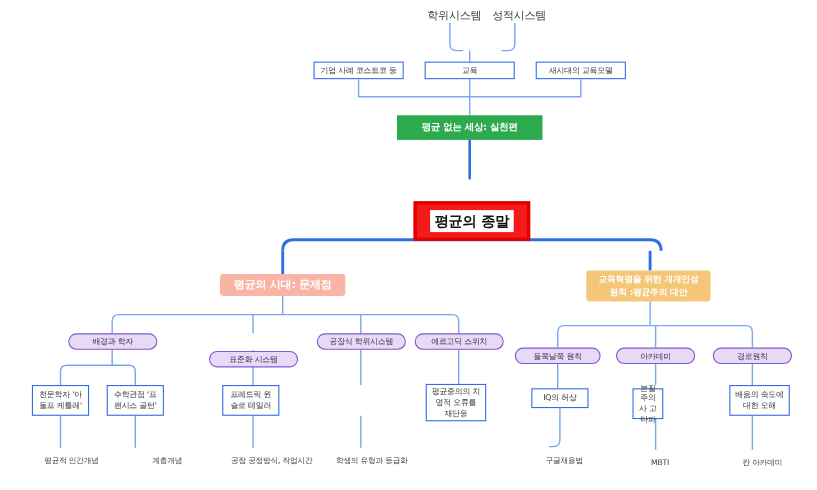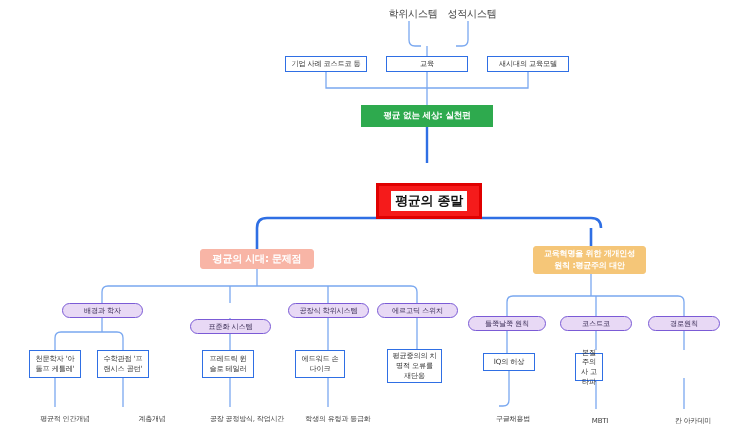--- a/index.html
+++ b/index.html
@@ -130,30 +130,30 @@
 
   <div class="node boxSalmon" style="left:200px;top:249px;width:114px;height:20px;">평균의 시대: 문제점</div>
   <div class="node boxOrange" style="left:533px;top:246px;width:113px;height:28px;">교육혁명을 위한 개개인성 원칙 :평균주의 대안</div>
 
   <div class="node pill" style="left:62px;top:303px;width:81px;height:15px;">배경과 학자</div>
   <div class="node pill" style="left:190px;top:303px;width:81px;height:15px;margin-top:16px;">표준화 시스템</div>
   <div class="node pill" style="left:288px;top:303px;width:81px;height:15px;">공장식 학위시스템</div>
   <div class="node pill" style="left:377px;top:303px;width:81px;height:15px;">에르고딕 스위치</div>
 
   <div class="node pill" style="left:468px;top:316px;width:78px;height:15px;">들쭉날쭉 원칙</div>
-  <div class="node pill" style="left:560px;top:316px;width:72px;height:15px;">코스트코</div>
+  <div class="node pill" style="left:560px;top:316px;width:72px;height:15px;">아카데미</div>
   <div class="node pill" style="left:648px;top:316px;width:72px;height:15px;">경로원칙</div>
 
   <div class="node boxBlue" style="left:97px;top:350px;width:52px;height:28px;">수학관점 '프랜시스 골턴'</div>
   <div class="node boxBlue" style="left:29px;top:350px;width:52px;height:28px;">천문학자 '아돌프 케틀레'</div>
   <div class="node boxBlue" style="left:202px;top:350px;width:52px;height:28px;">프레드릭 윈슬로 테일러</div>
-  <div class="node boxBlue" style="left:295px;top:350px;width:50px;height:28px;">에드워드 손다이크</div>
   <div class="node boxBlue" style="left:387px;top:349px;width:55px;height:34px;">평균중의의 치명적 오류를 재단응</div>
   <div class="node boxBlue" style="left:483px;top:353px;width:52px;height:18px;">IQ의 허상</div>
   <div class="node boxBlue" style="left:575px;top:353px;width:28px;height:28px;">본질주의사 고타파</div>
+  <div class="node boxBlue" style="left:663px;top:350px;width:55px;height:28px;">배움의 속도에 대한 오해</div>
 
   <div class="node plainBot" style="left:28px;top:413px;width:74px;height:12px;">평균적 인간개념</div>
   <div class="node plainBot" style="left:128px;top:413px;width:48px;height:12px;">계층개념</div>
   <div class="node plainBot" style="left:201px;top:413px;width:92px;height:12px;">공장 공정방식, 작업시간</div>
   <div class="node plainBot" style="left:296px;top:413px;width:84px;height:12px;">학생의 유형과 등급화</div>
   <div class="node plainBot" style="left:486px;top:413px;width:54px;height:12px;">구글채용법</div>
   <div class="node plainBot" style="left:582px;top:415px;width:36px;height:12px;">MBTI</div>
   <div class="node plainBot" style="left:666px;top:415px;width:54px;height:12px;">칸 아카데미</div>
 
 </div>

